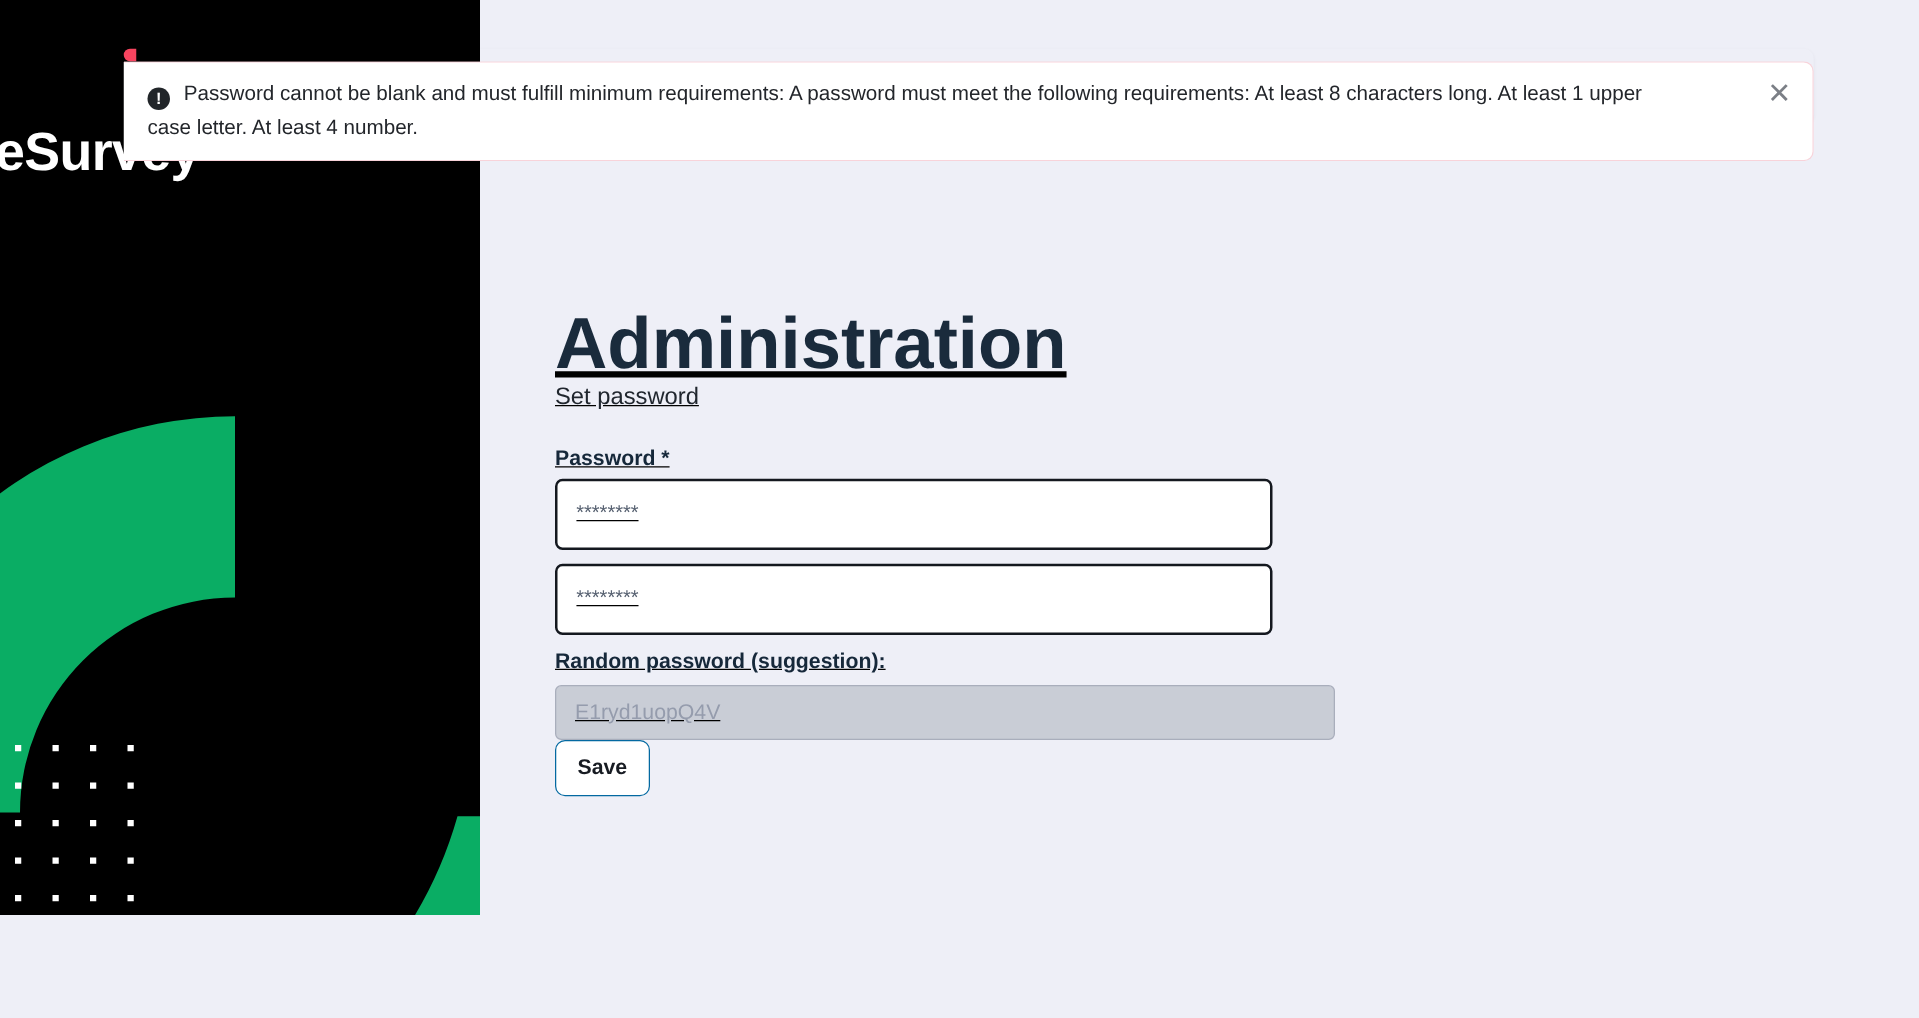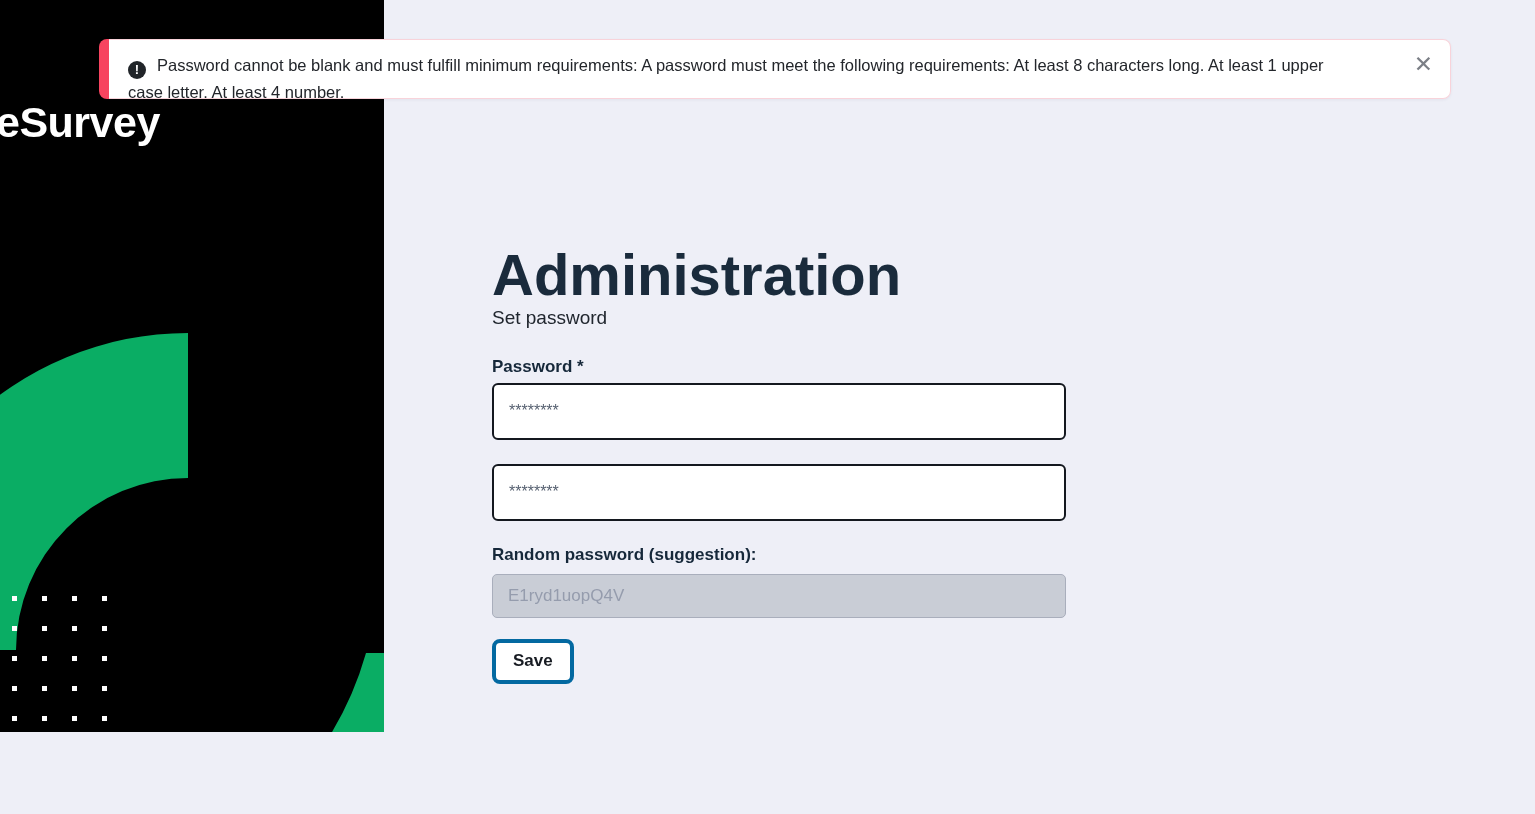--- a/index.html
+++ b/index.html
@@ -25,20 +25,21 @@
     letter-spacing: -0.5px; white-space: nowrap; cursor: pointer;
   }
 
   
   .alert {
     position: absolute; left: 99px; top: 39px;
     width: 1352px; height: 60px;
     display: flex;
     box-shadow: 0 1px 3px rgba(40,40,60,0.06);
     border-radius: 8px;
+    flex-direction: column;
   }
   .alert-stripe {
     width: 10px; flex: 0 0 10px;
     background: #f7445f;
     border-radius: 8px 0 0 8px;
   }
   .alert-body {
     position: relative; flex: 1;
     background: #ffffff;
     border: 1px solid #f8d3da; border-left: none;
@@ -57,21 +58,22 @@
   }
   .alert-close {
     position: absolute; right: 17px; top: 13px;
     font-size: 23px; line-height: 1; color: #7b7f86;
     cursor: pointer; user-select: none;
   }
 
   
   .main {
     position: absolute; left: 384px; top: 0; right: 0; bottom: 0;
-    padding: 243px 0 0 108px;
+    padding: 243px 0 0 60px;
+    text-decoration: underline;
   }
   .page-title {
     font-size: 58px; font-weight: 700; color: #1a2b3c;
     line-height: 1.1;
   }
   .subtitle {
     margin-top: 0;
     font-size: 19px; color: #20262e;
   }
   .form { margin-top: 28px; width: 574px; }
@@ -83,36 +85,35 @@
   .text-input {
     display: block; width: 574px; height: 57px;
     background: #ffffff;
     border: 2px solid #14181f; border-radius: 6px;
     padding: 0 15px;
     font-family: "Liberation Sans", sans-serif;
     font-size: 16px; color: #39424f;
     outline: none;
   }
   .text-input::placeholder { color: #566070; opacity: 1; }
-  .field-group { margin-bottom: 24px; }
+  .field-group { margin-bottom: 11px; }
   .field-group.random { margin-bottom: 0; }
   .field-group.random .field-label { margin-bottom: 9px; }
   .disabled-input {
-    display: block; width: 574px; height: 44px;
+    display: block; width: 624px; height: 44px;
     background: #c9cdd6;
     border: 1px solid #a9aebc; border-radius: 5px;
     padding: 0 15px;
     font-family: "Liberation Sans", sans-serif;
     font-size: 17px; color: #959cad;
   }
   .save-button {
-    margin-top: 21px;
     height: 45px; padding: 0 17px;
     background: #ffffff;
-    border: 4px solid #0369a1; border-radius: 8px;
+    border: 1px solid #0369a1; border-radius: 8px;
     font-family: "Liberation Sans", sans-serif;
     font-size: 17px; font-weight: 700; color: #171b22;
     cursor: pointer;
   }
 </style>
 </head>
 <body>
 
 <div class="screen">
 

